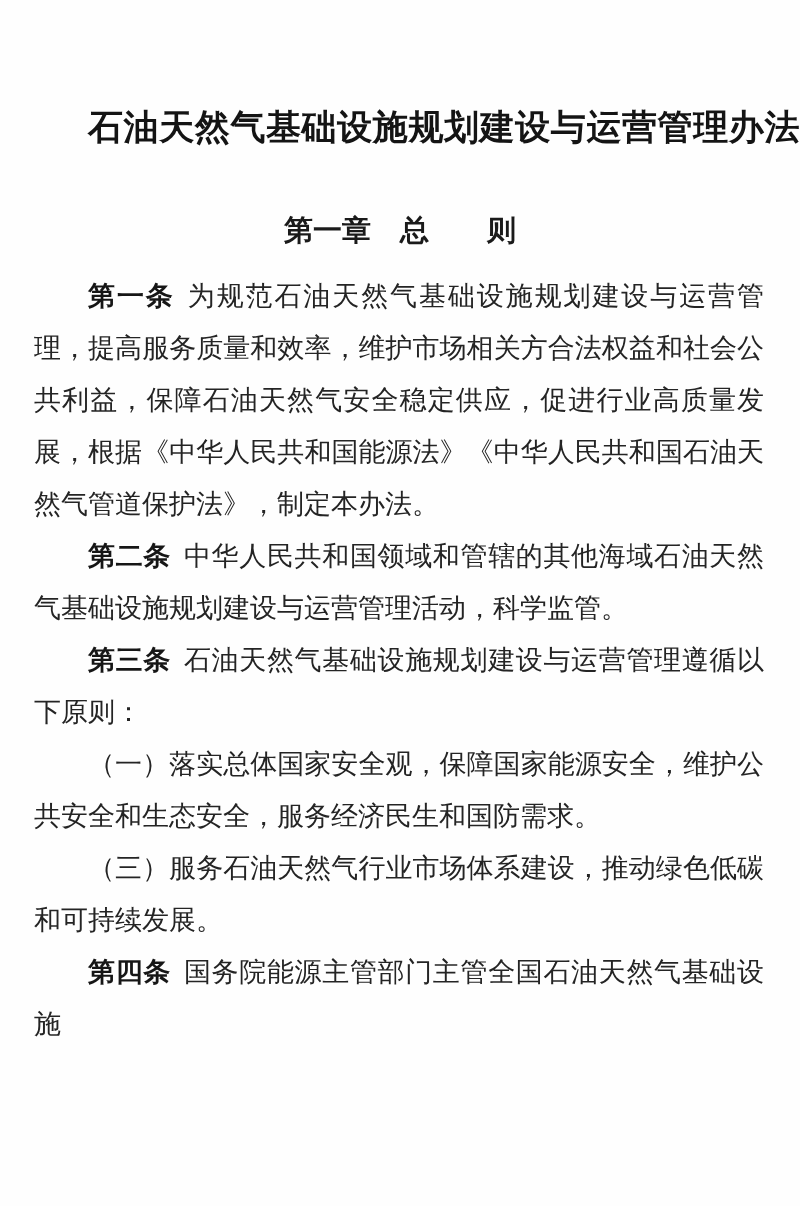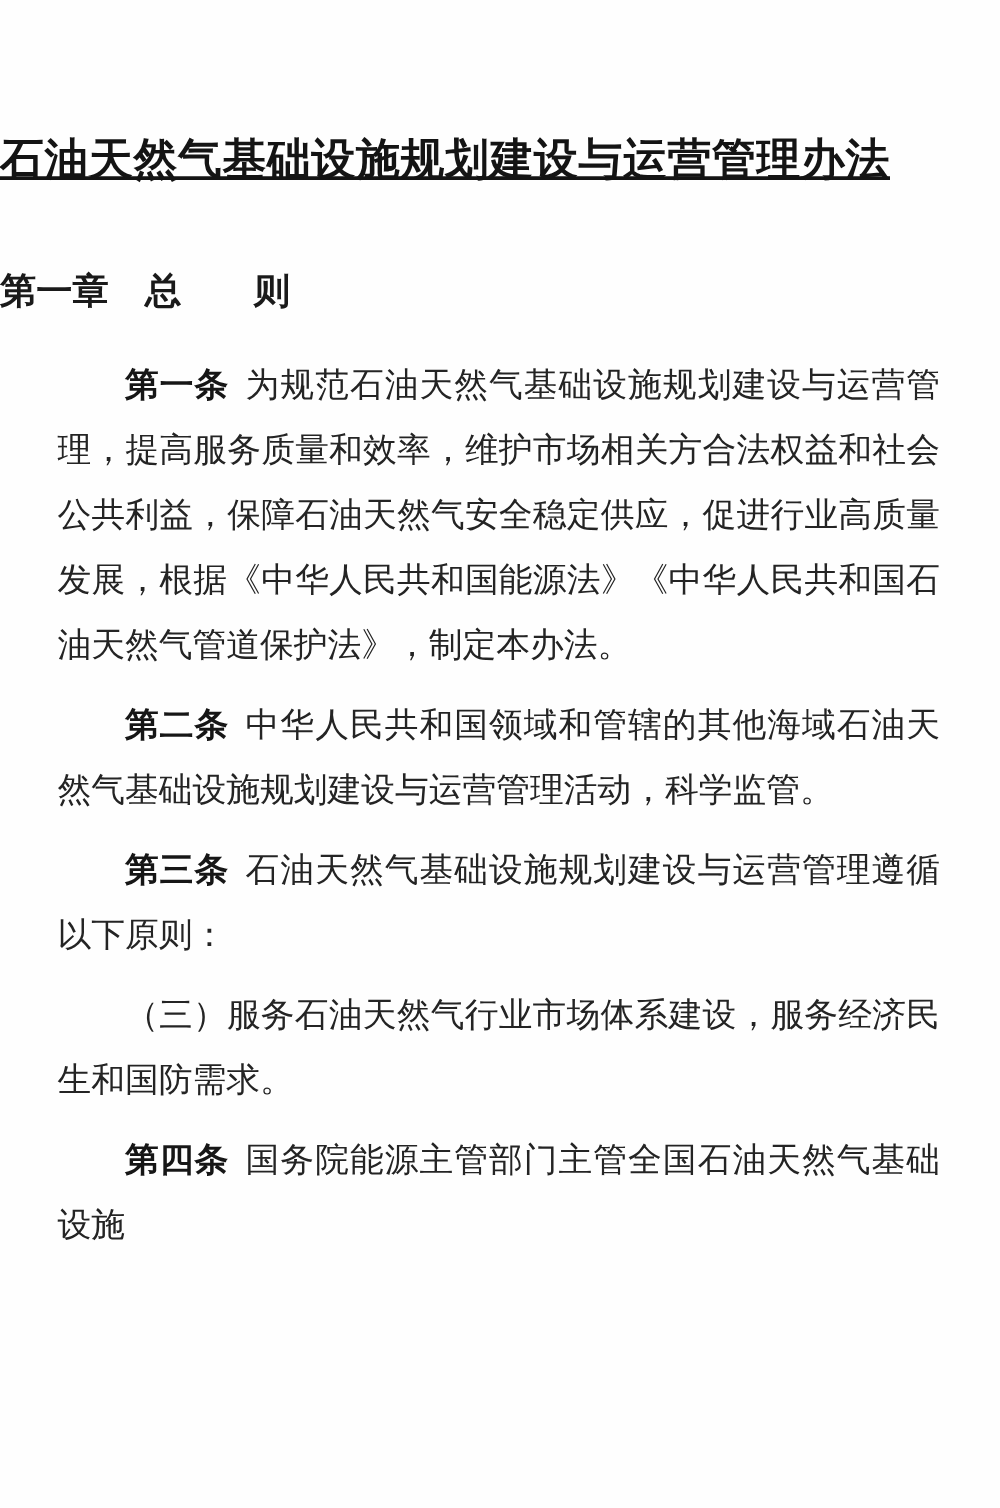--- a/index.html
+++ b/index.html
@@ -14,54 +14,54 @@
     margin: 0 auto;
     background: #fefefe;
     overflow: hidden;
     color: #1f1f1f;
   }
   .doc-title {
     position: absolute;
     top: 100px;
     left: 0;
     width: 100%;
-    text-align: left;
+    text-align: right;
     font-family: "Liberation Serif", "DejaVu Serif", serif;
     font-weight: bold;
     font-size: 35px;
     line-height: 56px;
     letter-spacing: 0.6px;
     color: #141414;
     white-space: nowrap;
-    text-decoration: underline;
   }
   .chapter-heading {
     position: absolute;
     top: 207px;
     left: 0;
     width: 100%;
-    font-family: Liberation Serif, serif;
+    text-align: center;
+    font-family: Liberation Mono, monospace;
     font-weight: bold;
     font-size: 29px;
     line-height: 52px;
     color: #1a1a1a;
     white-space: pre;
   }
   .doc-body {
     position: absolute;
     top: 270px;
     left: 34px;
     width: 730px;
     font-family: "Liberation Serif", "DejaVu Serif", serif;
     font-size: 27px;
     line-height: 52px;
     color: #242424;
   }
   .doc-body p.para {
-    margin: 12px;
+    margin: 0;
     text-align: justify;
     text-indent: 54px; 
     word-break: break-all;
   }
   .article-label {
     font-family: "Liberation Sans", "DejaVu Sans", sans-serif;
     font-weight: bold;
     color: #161616;
     margin-right: 13px;
   }
@@ -80,20 +80,21 @@
   <div class="chapter-heading">第一章　总　　则</div>
 
   <div class="doc-body">
     <p class="para"><span class="article-label">第一条</span><span>为规范石油天然气基础设施规划建设与运营管理，提高服务质量和效率，维护市场相关方合法权益和社会公共利益，保障石油天然气安全稳定供应，促进行业高质量发展，根据《中华人民共和国能源法》《中华人民共和国石油天然气管道保护法》，制定本办法。</span></p>
 
     <p class="para"><span class="article-label">第二条</span><span>中华人民共和国领域和管辖的其他海域石油天然气基础设施规划建设与运营管理活动，科学监管。</span></p>
 
 
     <p class="para"><span class="article-label">第三条</span><span>石油天然气基础设施规划建设与运营管理遵循以下原则：</span></p>
 
+    <p class="para"><span>（一）落实总体国家安全观，保障国家能源安全，维护公共安全和生态安全，服务经济民生和国防需求。</span></p>
 
 
-    <p class="para"><span>（三）服务石油天然气行业市场体系建设，服务经济民生和国防需求。</span></p>
+    <p class="para"><span>（三）服务石油天然气行业市场体系建设，推动绿色低碳和可持续发展。</span></p>
 
     <p class="para"><span class="article-label">第四条</span><span>国务院能源主管部门主管全国石油天然气基础设施</span></p>
   </div>
 
 </div>
 
 </body></html>

